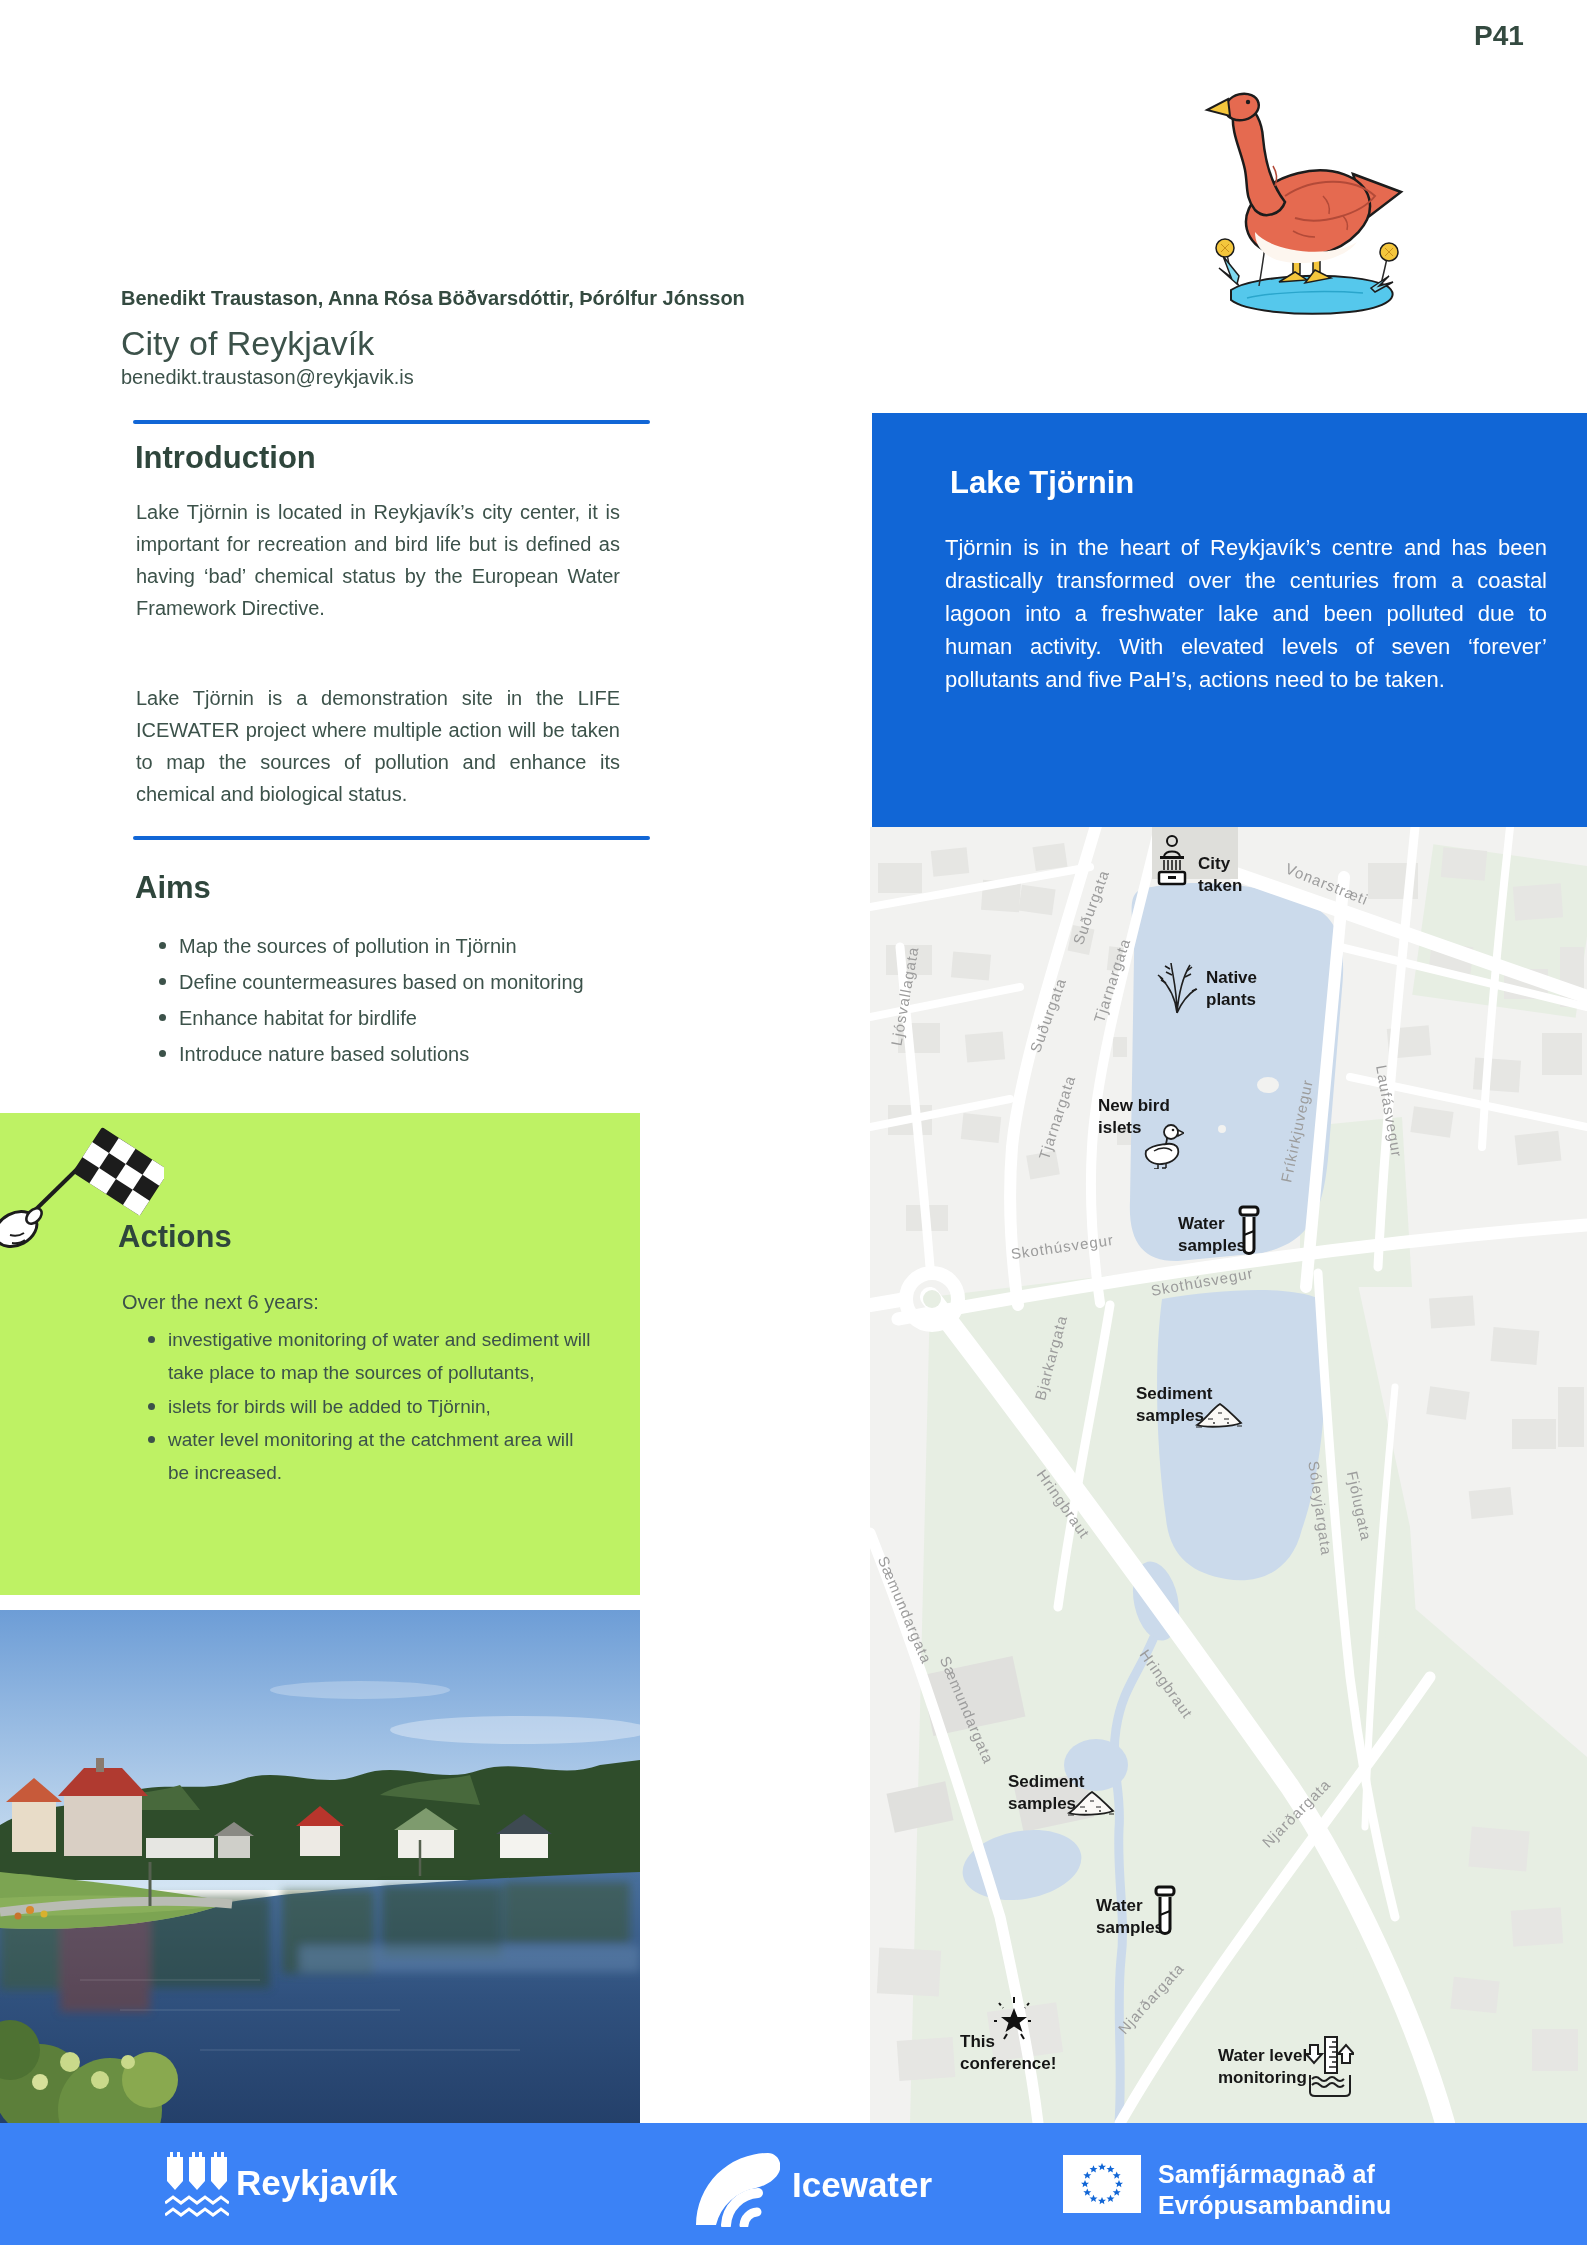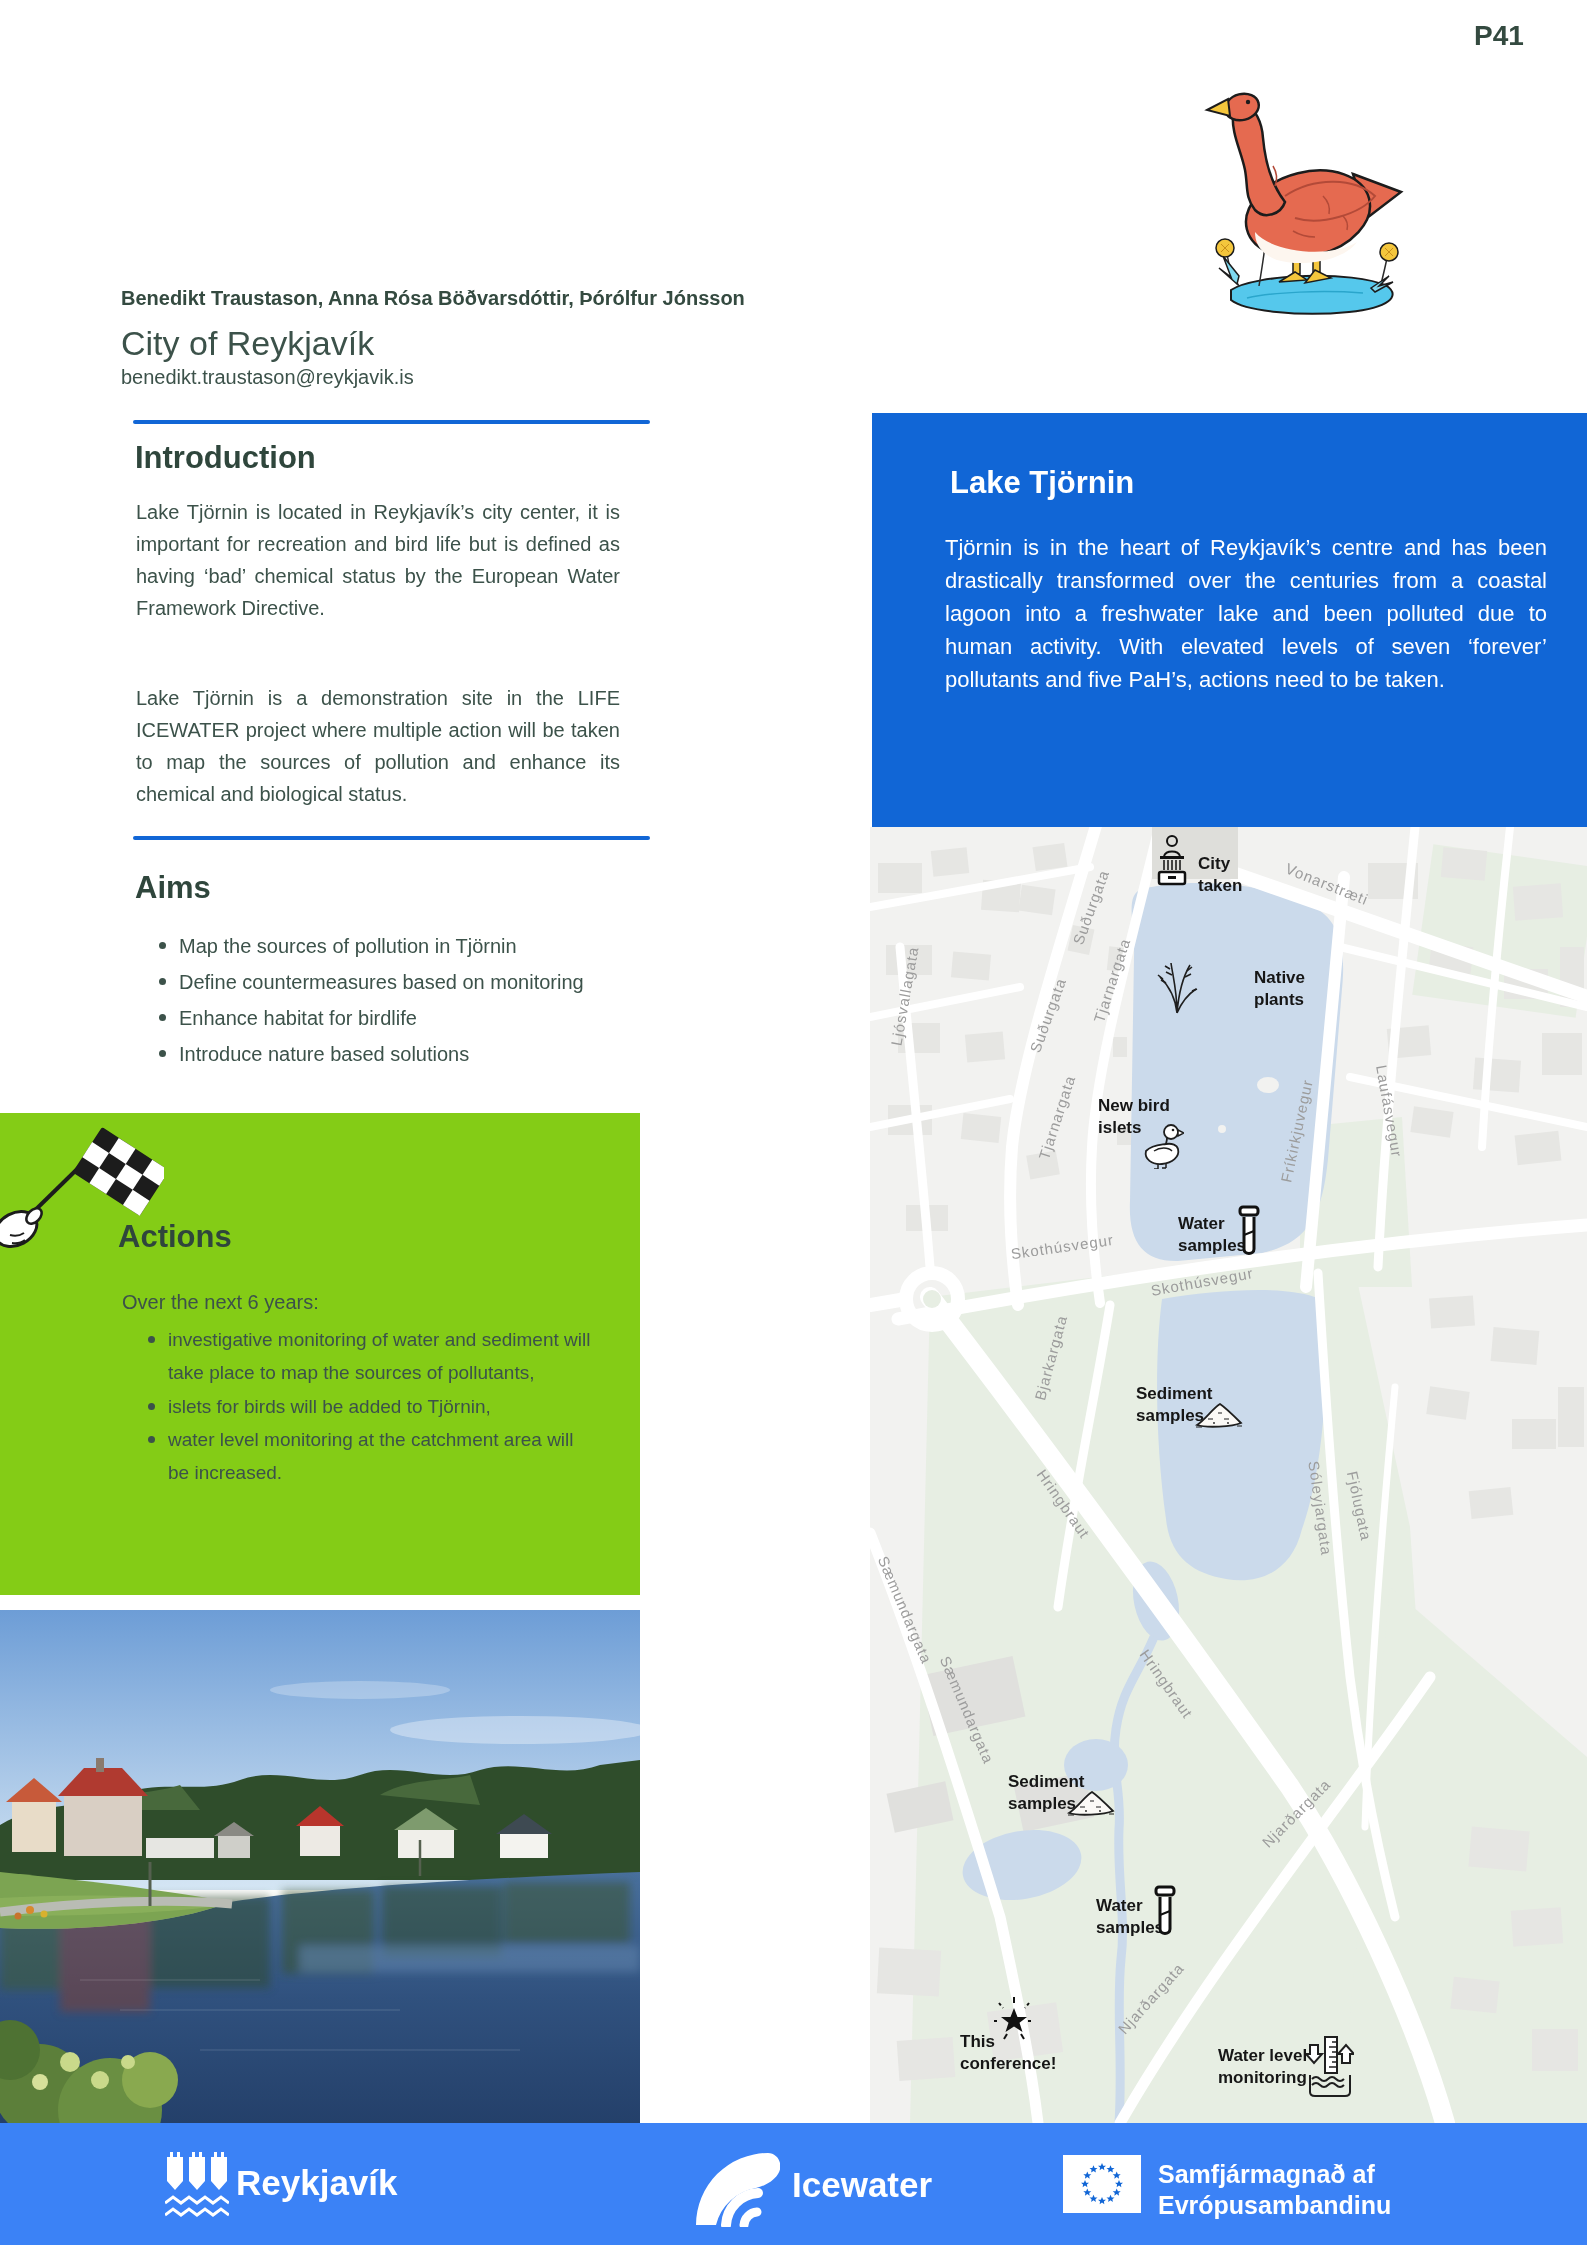--- a/index.html
+++ b/index.html
@@ -16,21 +16,21 @@
 
   .hr-blue{height:4px;background:#1166D6;border-radius:2px;}
   .section-h{font-size:31px;font-weight:bold;color:#2F463C;}
   .body-txt{font-size:20px;line-height:1.6;text-align:justify;color:#3C524A;}
 
   ul.dots{list-style:none;margin:0;padding:0;}
   ul.dots li{position:relative;padding-left:22px;font-size:20px;line-height:1.8;color:#3C524A;}
   ul.dots li::before{content:"";position:absolute;left:2px;top:14px;width:7px;height:7px;border-radius:50%;background:#3C524A;}
 
   
-  .actions-box{left:0;top:1113px;width:640px;height:482px;background:#84cc16;}
+  .actions-box{left:0;top:1113px;width:640px;height:482px;background:#bef264;}
   .actions-h{left:118px;top:106px;font-size:31px;font-weight:bold;color:#2F463C;position:absolute;}
   .actions-intro{left:122px;top:178px;font-size:20px;position:absolute;color:#3C524A;}
   .actions-box ul{position:absolute;left:146px;top:210px;width:452px;}
   .actions-box ul.dots li{font-size:19px;line-height:1.75;}
   .actions-box ul.dots li::before{top:13px;}
 
   
   .info-box{left:872px;top:413px;width:715px;height:414px;background:#1166D6;color:#fff;}
   .info-h{position:absolute;left:78px;top:52px;font-size:31px;font-weight:bold;color:#fff;}
   .info-body{position:absolute;left:73px;top:118px;width:602px;font-size:22px;line-height:1.5;text-align:justify;color:#fff;}
@@ -319,21 +319,21 @@
       <rect x="11" y="41" width="8" height="3" fill="#111"></rect>
     </svg>
     <div class="marker-label" style="left:328px;top:26px;width:80px;">City taken</div>
 
     <svg class="m-icon" style="left:286px;top:130px;" width="42" height="58" viewBox="0 0 42 58">
       <g stroke="#1f1f1f" stroke-width="1.6" fill="none">
         <path d="M21,56 C19,38 12,28 4,20 M21,56 C21,34 17,20 15,6 M21,56 C23,32 28,18 34,8 M21,56 C27,42 34,36 40,32"></path>
         <path d="M14,12 l-5,-3 M16,18 l-6,-3 M31,14 l5,-4 M29,20 l6,-3 M7,22 l-5,-4 M10,26 l-5,-3 M36,34 l5,-2"></path>
       </g>
     </svg>
-    <div class="marker-label" style="left:336px;top:140px;width:64px;margin-left:48px;">Native plants</div>
+    <div class="marker-label" style="left:336px;top:140px;width:64px;">Native plants</div>
 
     <div class="marker-label" style="left:228px;top:268px;width:88px;">New bird islets</div>
     <svg class="m-icon" style="left:270px;top:290px;" width="44" height="52" viewBox="0 0 44 52">
       <path d="M6,34 C4,42 12,48 22,47 C32,46 40,40 38,32 C37,28 32,26 26,27 C20,28 12,28 6,34 Z" fill="#fff" stroke="#1f1f1f" stroke-width="1.8"></path>
       <circle cx="31" cy="15" r="7" fill="#fff" stroke="#1f1f1f" stroke-width="1.8"></circle>
       <path d="M38,13 L44,16 L38,19 Z" fill="#fff" stroke="#1f1f1f" stroke-width="1.5"></path>
       <circle cx="33" cy="13" r="1.3" fill="#1f1f1f"></circle>
       <path d="M27,21 C27,24 26,26 26,27" stroke="#1f1f1f" stroke-width="1.8" fill="none"></path>
       <path d="M14,34 C20,30 28,30 32,34" stroke="#1f1f1f" stroke-width="1.5" fill="none"></path>
       <path d="M18,47 V52 M26,46 V51 M18,52 h-4 M26,51 h-4" stroke="#1f1f1f" stroke-width="1.5"></path>

